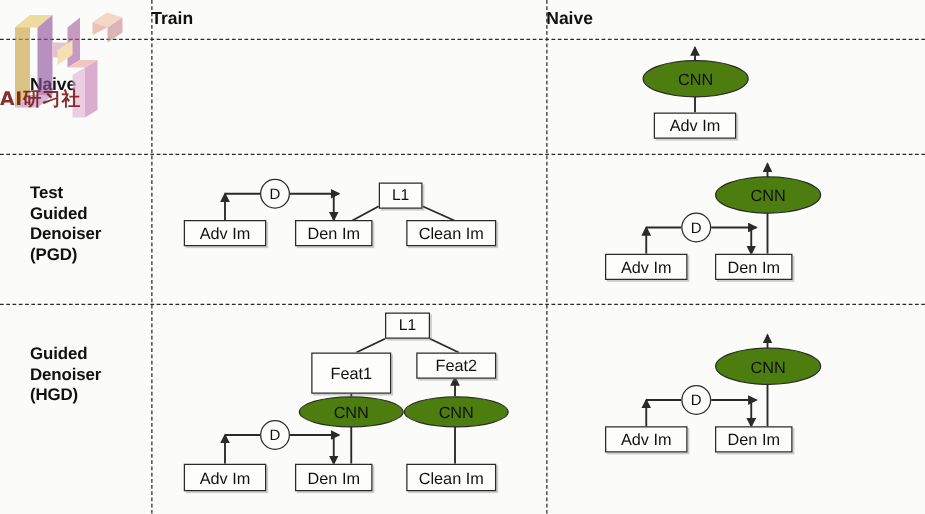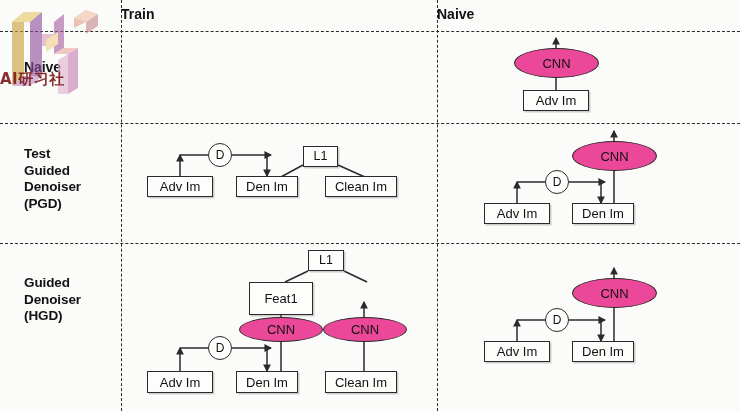--- a/index.html
+++ b/index.html
@@ -47,21 +47,21 @@
     font-size:13px;
     line-height:1;
     white-space:nowrap;
   }
   .box{
     background:#fdfdfb;
     border:1.3px solid #2a2a2a;
     box-shadow:1.5px 1.5px 0 rgba(120,120,120,.35);
   }
   .ellipse{
-    background:#ec4899;
+    background:#4d7c0f;
     border:1.3px solid #2a2a2a;
     border-radius:50%;
   }
   .circle{
     background:#fdfdfb;
     border:1.3px solid #2a2a2a;
     border-radius:50%;
     font-size:12px;
   }
   .small-box{font-size:12.5px;}
@@ -171,20 +171,21 @@
   <div class="node box" style="left:236px;top:176px;width:62px;height:21px">Den Im</div>
   <div class="node box" style="left:325px;top:176px;width:72px;height:21px">Clean Im</div>
 
   <div class="node ellipse" style="left:572px;top:141px;width:85px;height:30px">CNN</div>
   <div class="node circle" style="left:545px;top:170px;width:24px;height:24px">D</div>
   <div class="node box" style="left:484px;top:203px;width:66px;height:21px">Adv Im</div>
   <div class="node box" style="left:572px;top:203px;width:62px;height:21px">Den Im</div>
 
   <div class="node box small-box" style="left:308px;top:250px;width:36px;height:21px">L1</div>
   <div class="node box" style="left:249px;top:282px;width:64px;height:33px">Feat1</div>
+  <div class="node box" style="left:333px;top:282px;width:64px;height:21px">Feat2</div>
   <div class="node ellipse" style="left:239px;top:317px;width:84px;height:25px">CNN</div>
   <div class="node ellipse" style="left:323px;top:317px;width:84px;height:25px">CNN</div>
   <div class="node circle" style="left:208px;top:336px;width:24px;height:24px">D</div>
   <div class="node box" style="left:147px;top:371px;width:66px;height:22px">Adv Im</div>
   <div class="node box" style="left:236px;top:371px;width:62px;height:22px">Den Im</div>
   <div class="node box" style="left:325px;top:371px;width:72px;height:22px">Clean Im</div>
 
   <div class="node ellipse" style="left:572px;top:278px;width:85px;height:30px">CNN</div>
   <div class="node circle" style="left:545px;top:308px;width:24px;height:24px">D</div>
   <div class="node box" style="left:484px;top:341px;width:66px;height:21px">Adv Im</div>

